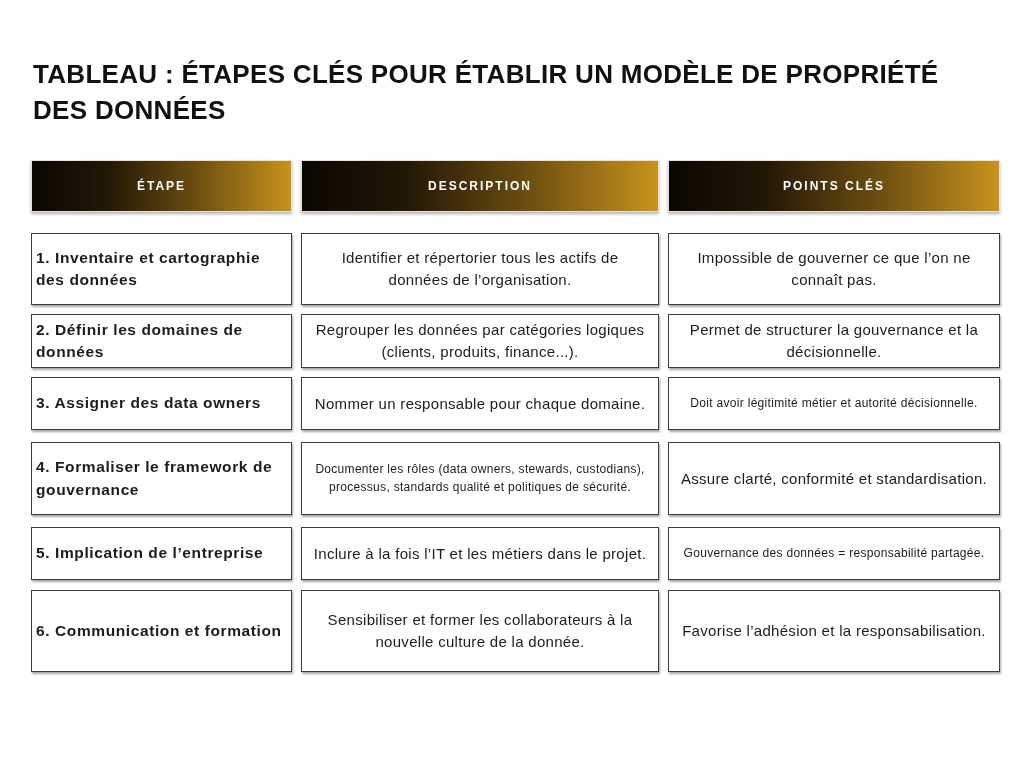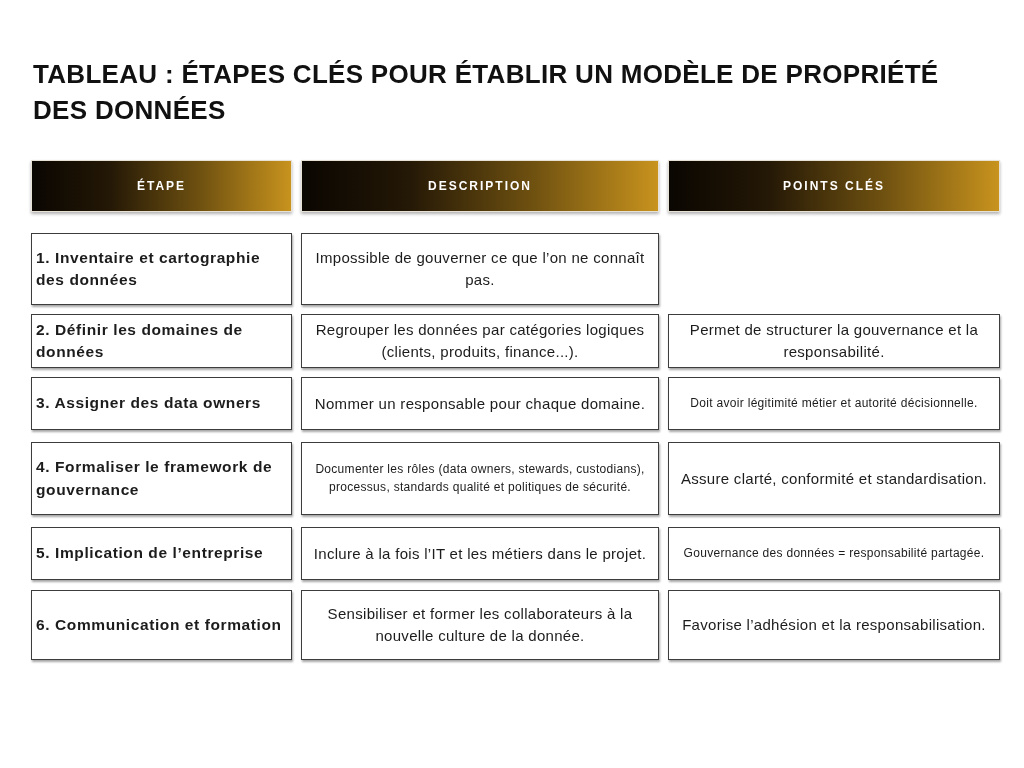--- a/index.html
+++ b/index.html
@@ -71,21 +71,21 @@
     justify-content: center;
     text-align: center;
     padding: 3px 8px;
   }
   .cell.small { font-size: 12px; }
   .r1 { height: 72px; margin-bottom: 9px; }
   .r2 { height: 54px; margin-bottom: 9px; }
   .r3 { height: 53px; margin-bottom: 12px; }
   .r4 { height: 73px; margin-bottom: 12px; }
   .r5 { height: 53px; margin-bottom: 10px; }
-  .r6 { height: 70px; margin-bottom: 0; }
+  .r6 { height: 82px; margin-bottom: 0; }
   .r1 > div, .r2 > div, .r3 > div, .r4 > div, .r5 > div, .r6 > div { height: 100%; }
 </style>
 </head>
 <body>
 
 <div class="page">
 
   <div class="title">
     <span>TABLEAU : ÉTAPES CLÉS POUR ÉTABLIR UN MODÈLE DE PROPRIÉTÉ</span>
     <span>DES DONNÉES</span>
@@ -94,27 +94,28 @@
   <div class="table-wrap">
 
     <div class="grid-row header-row">
       <div class="hcell">ÉTAPE</div>
       <div class="hcell">DESCRIPTION</div>
       <div class="hcell">POINTS CLÉS</div>
     </div>
 
     <div class="grid-row r1">
       <div class="cell step">1. Inventaire et cartographie des données</div>
+      <div class="cell center">Identifier et répertorier tous les actifs de données de l’organisation.</div>
       <div class="cell center">Impossible de gouverner ce que l’on ne connaît pas.</div>
     </div>
 
     <div class="grid-row r2">
       <div class="cell step">2. Définir les domaines de données</div>
       <div class="cell center">Regrouper les données par catégories logiques (clients, produits, finance...).</div>
-      <div class="cell center">Permet de structurer la gouvernance et la responsabilité.</div>
+      <div class="cell center">Permet de structurer la gouvernance et la décisionnelle.</div>
     </div>
 
     <div class="grid-row r3">
       <div class="cell step">3. Assigner des data owners</div>
       <div class="cell center">Nommer un responsable pour chaque domaine.</div>
       <div class="cell center small">Doit avoir légitimité métier et autorité décisionnelle.</div>
     </div>
 
     <div class="grid-row r4">
       <div class="cell step">4. Formaliser le framework de gouvernance</div>

